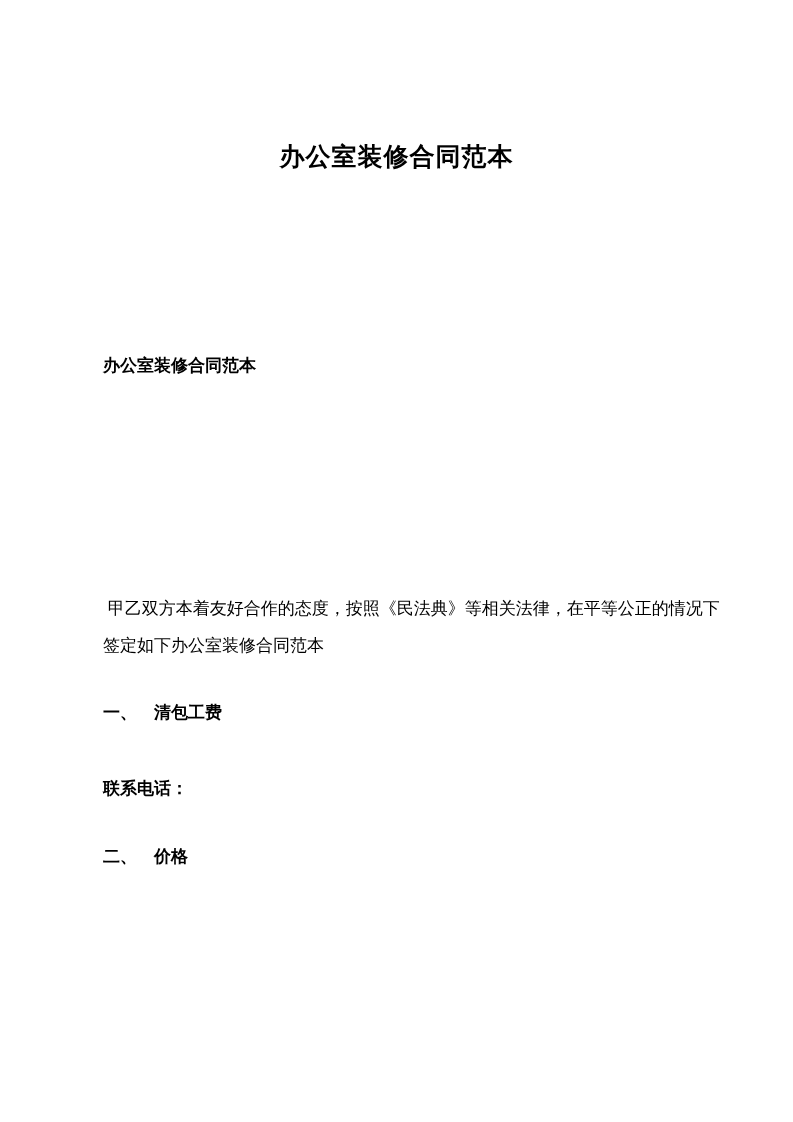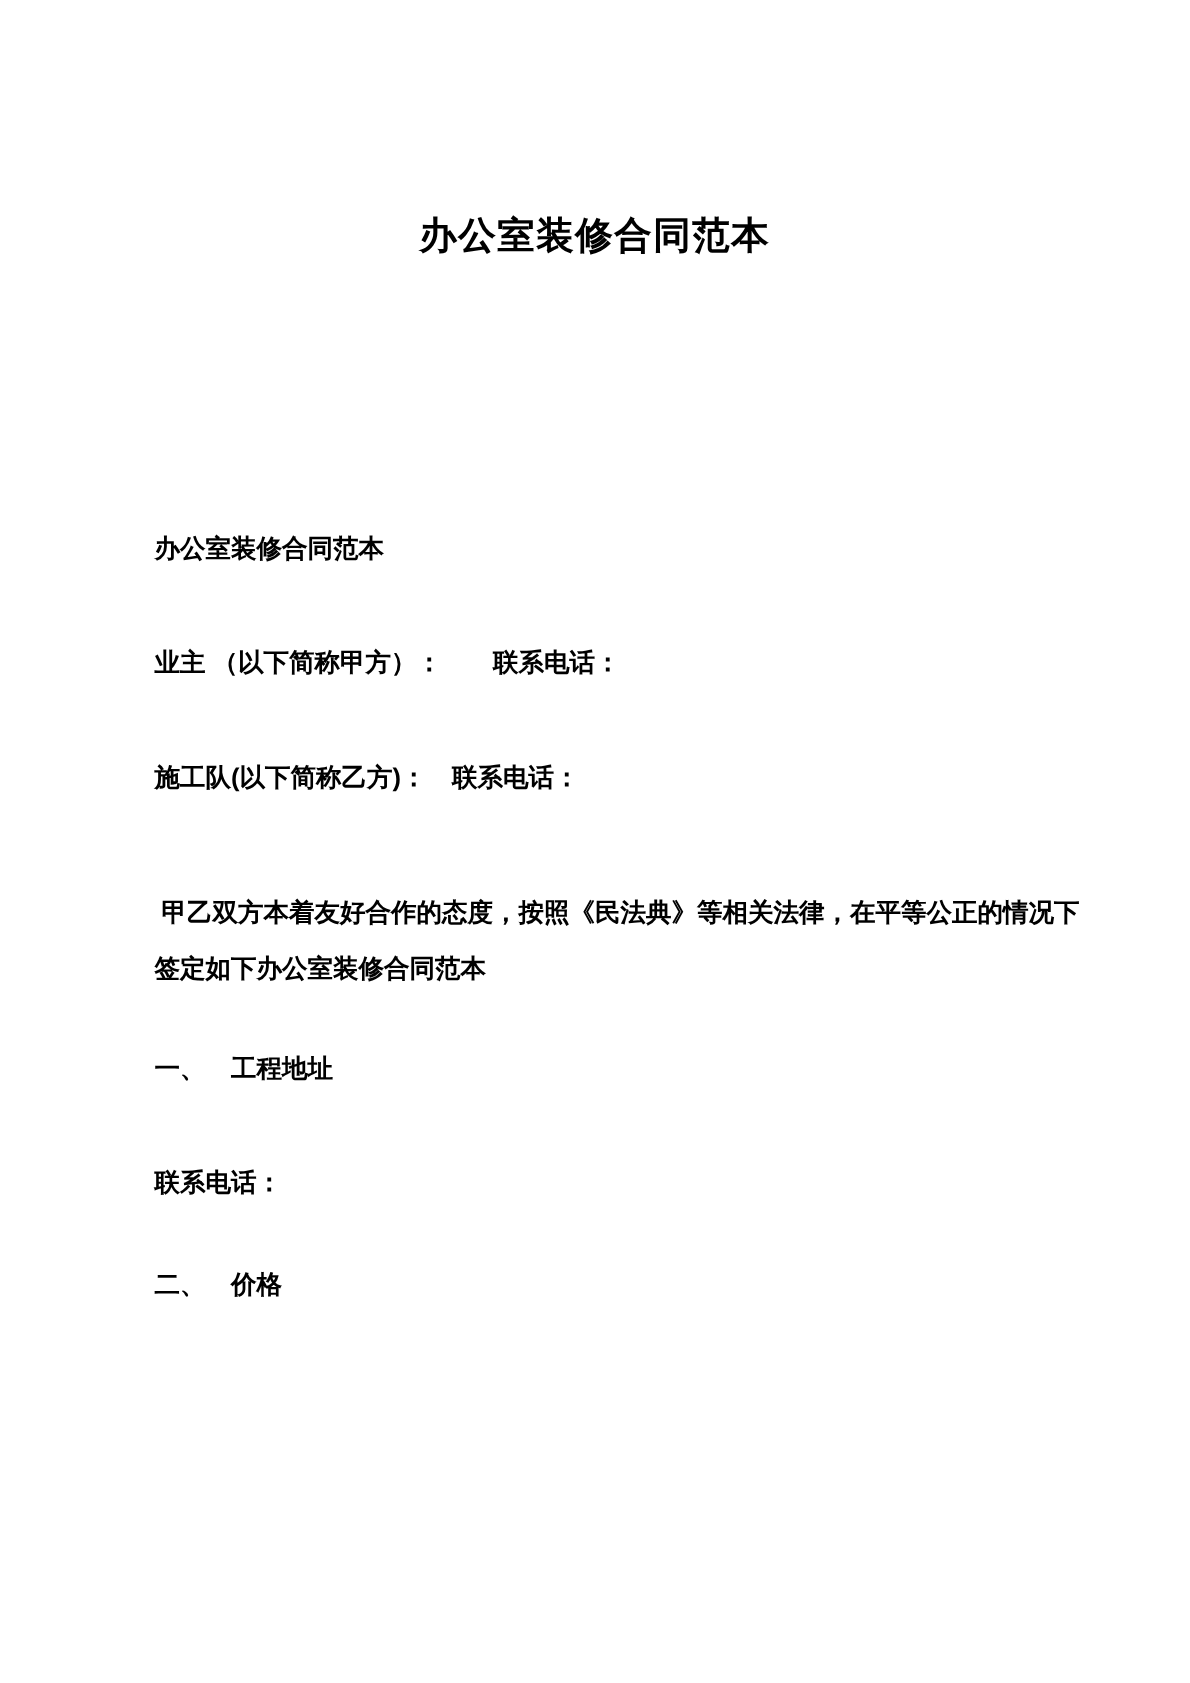--- a/index.html
+++ b/index.html
@@ -35,21 +35,21 @@
       font-size: 17px;
       line-height: 20px;
       white-space: pre-wrap;
     }
     .bold {
       font-weight: 700;
     }
     .preamble {
       width: 628px;
       line-height: 37px;
-      font-weight: 700;
+      font-weight: 400;
     }
     .page-number {
       position: absolute;
       top: 1048px;
       left: 0;
       width: 793px;
       margin: 0;
       text-align: center;
       font-size: 15px;
       white-space: pre-wrap;
@@ -57,27 +57,25 @@
   </style>
 </head>
 <body>
 
 <div class="page">
 
   <h1 class="doc-title">办公室装修合同范本</h1>
 
   <p class="line bold" style="top:356px">办公室装修合同范本</p>
 
-  <p class="line bold" style="top:432px">业主 （以下简称甲方）：　　联系电话：</p>
 
-  <p class="line bold" style="top:509px">施工队(以下简称乙方)：　联系电话：</p>
 
   <p class="line preamble" style="top:590px"> 甲乙双方本着友好合作的态度，按照《民法典》等相关法律，在平等公正的情况下签定如下办公室装修合同范本</p>
 
-  <p class="line bold" style="top:703px">一、　工程地址</p>
+  <p class="line bold" style="top:703px">一、　清包工费</p>
 
   <p class="line bold" style="top:779px">联系电话：</p>
 
   <p class="line bold" style="top:847px">二、　价格</p>
 
 
   <p class="page-number">1</p>
 
 </div>
 

